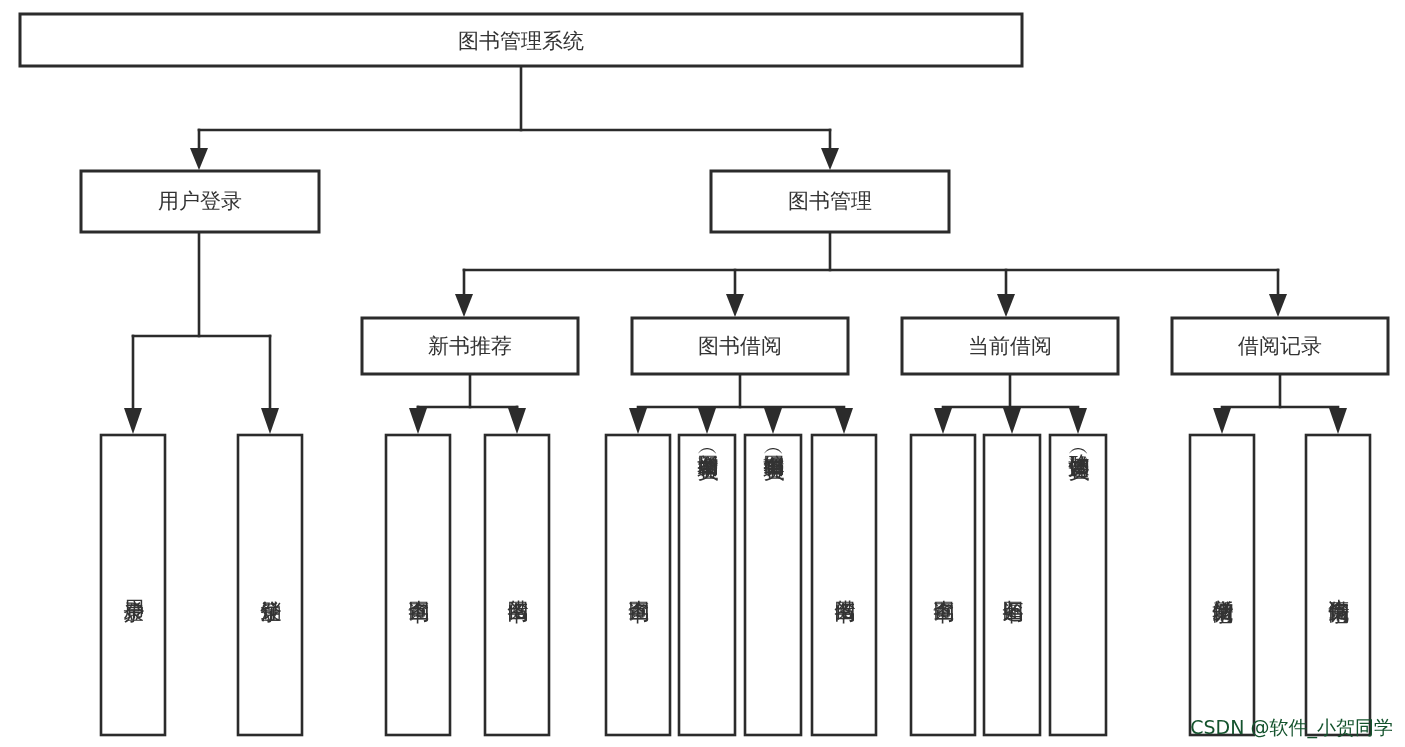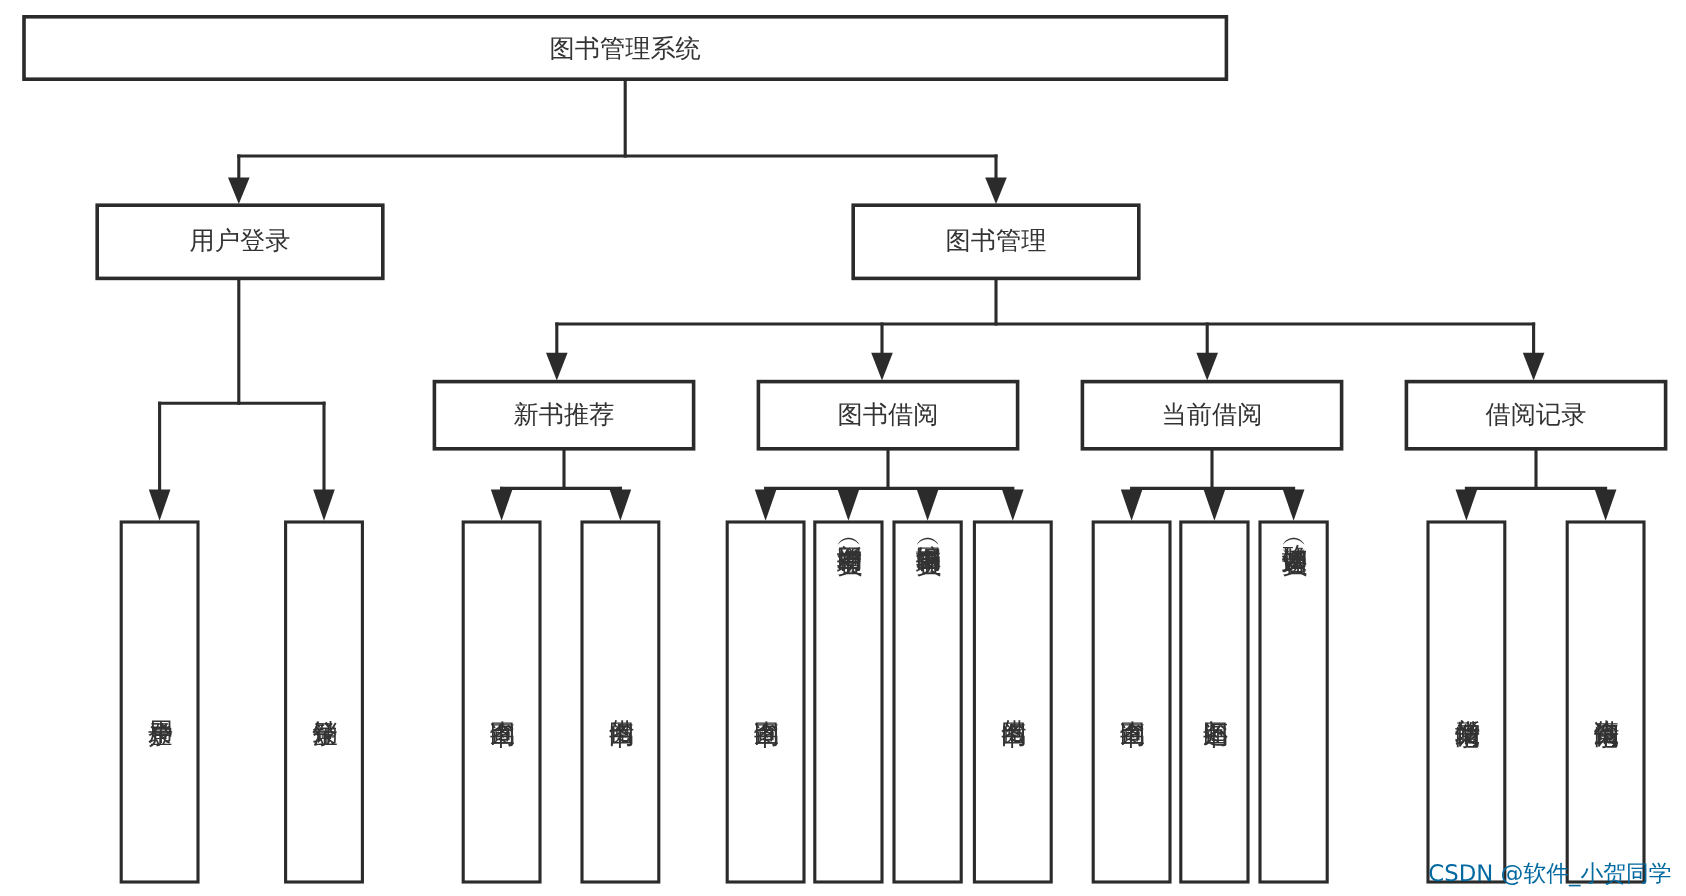--- a/index.html
+++ b/index.html
@@ -71,21 +71,21 @@
     text-orientation: upright;
     white-space: nowrap;
     letter-spacing: 1px;
   }
   .watermark {
     position: absolute;
     right: 12px;
     bottom: 6px;
     font-family: "DejaVu Sans", "Liberation Sans", sans-serif;
     font-size: 19px;
-    color: #0369a1;
+    color: #14532d;
     white-space: nowrap;
     user-select: none;
   }
 </style>
 </head>
 <body>
 
 <div id="diagram-root">
 
   <svg id="tree-svg" viewBox="0 0 1405 747">

